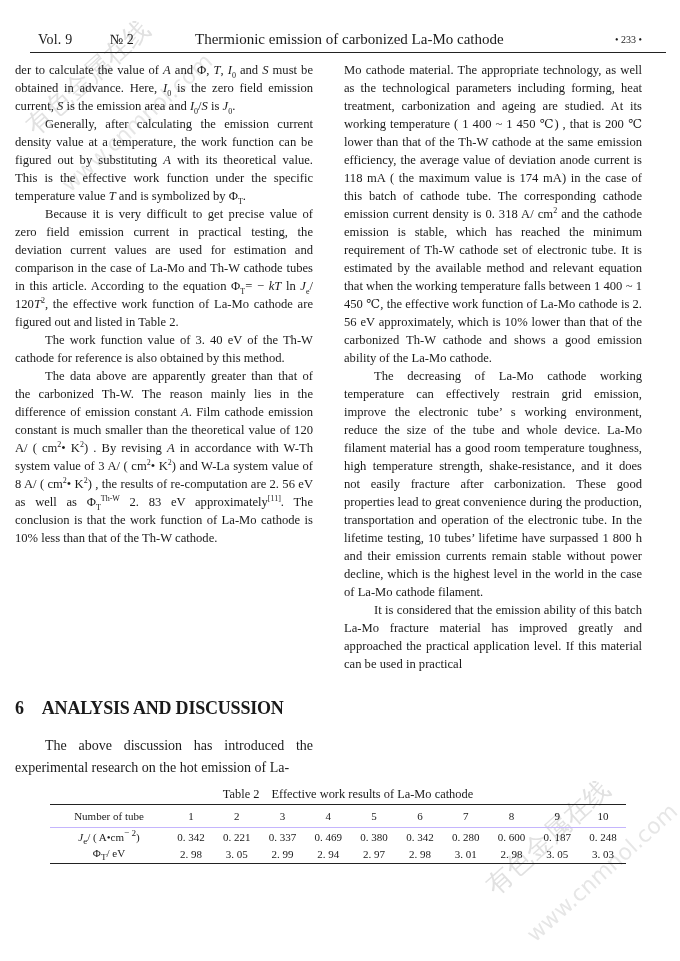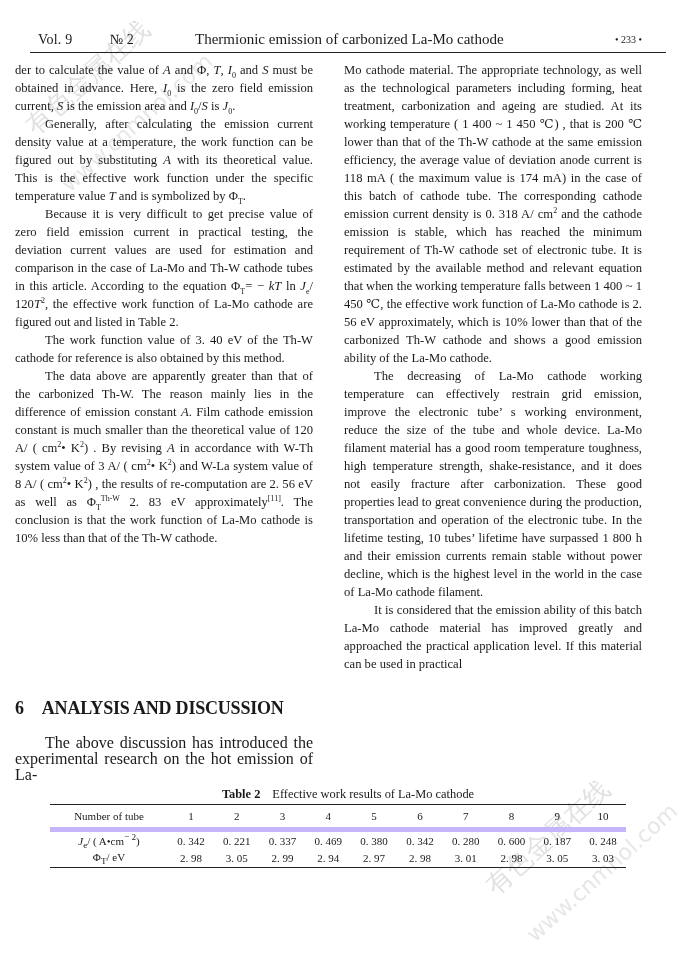--- a/index.html
+++ b/index.html
@@ -30,36 +30,36 @@
   .col sub, .col sup { font-size: 8px; line-height: 0; }
   .i { font-style: italic; }
 
   .section-head {
     position: absolute; left: 15px; top: 698px;
     font-weight: bold; font-size: 18px; letter-spacing: -0.2px;
   }
   .section-head .num { margin-right: 18px; }
   .after-section {
     position: absolute; left: 15px; top: 735px; width: 298px;
-    font-size: 16px; line-height: 16px; text-align: justify;
+    font-size: 14px; line-height: 22px; text-align: justify;
   }
   .after-section p { margin: 0; text-indent: 30px; }
 
   .table-wrap {
     position: absolute; left: 50px; top: 787px; width: 576px;
     font-size: 11px;
   }
   .table-caption {
     text-align: center; font-size: 12.4px; margin-bottom: 2px; padding-left: 20px;
   }
-  .table-caption .lbl { font-weight: bold; margin-right: 12px; }
+  .table-caption .lbl { font-weight: normal; margin-right: 12px; }
   table { border-collapse: collapse; width: 100%; }
   table.t2 { border-top: 1.3px solid #222; border-bottom: 1.3px solid #222; }
   table.t2 td { text-align: center; padding: 0; height: 17px; }
-  table.t2 tr.head td { height: 22px; border-bottom: 5px solid #c4b5fd; }
+  table.t2 tr.head td { height: 22px; border-bottom: 1px solid #c4b5fd; }
   table.t2 td.rowlabel { width: 118px; }
 
   .wm { position: absolute; color: #c9c9c9; pointer-events: none; font-family: "DejaVu Sans", sans-serif; }
   .wm1 { left: 10px; top: 60px; transform: rotate(-42deg); font-size: 26px; opacity: 0.55; }
   .wm2 { left: 40px; top: 110px; transform: rotate(-42deg); font-size: 22px; opacity: 0.45; }
   .wm3 { left: 470px; top: 820px; transform: rotate(-42deg); font-size: 26px; opacity: 0.55; }
   .wm4 { left: 505px; top: 860px; transform: rotate(-42deg); font-size: 22px; opacity: 0.45; }
 </style>
 </head>
 <body>
@@ -91,21 +91,21 @@
 <div class="section-head">
   <span class="num">6</span><span>ANALYSIS AND DISCUSSION</span>
 </div>
 <div class="after-section">
   <p>The above discussion has introduced the experimental research on the hot emission of La-</p>
 </div>
 
 <div class="col right">
   <p><span>Mo cathode material. The appropriate technology, as well as the technological parameters including forming, heat treatment, carbonization and ageing are studied. At its working temperature ( 1 400 ~ 1 450 ℃) , that is 200 ℃ lower than that of the Th-W cathode at the same emission efficiency, the average value of deviation anode current is 118 mA ( the maximum value is 174 mA) in the case of this batch of cathode tube. The corresponding cathode emission current density is 0. 318 A/ cm</span><sup>2</sup><span> and the cathode emission is stable, which has reached the minimum requirement of Th-W cathode set of electronic tube. It is estimated by the available method and relevant equation that when the working temperature falls between 1 400 ~ 1 450 ℃, the effective work function of La-Mo cathode is 2. 56 eV approximately, which is 10% lower than that of the carbonized Th-W cathode and shows a good emission ability of the La-Mo cathode.</span></p>
   <p class="indent">The decreasing of La-Mo cathode working temperature can effectively restrain grid emission, improve the electronic tube’ s working environment, reduce the size of the tube and whole device. La-Mo filament material has a good room temperature toughness, high temperature strength, shake-resistance, and it does not easily fracture after carbonization. These good properties lead to great convenience during the production, transportation and operation of the electronic tube. In the lifetime testing, 10 tubes’ lifetime have surpassed 1 800 h and their emission currents remain stable without power decline, which is the highest level in the world in the case of La-Mo cathode filament.</p>
-  <p class="indent">It is considered that the emission ability of this batch La-Mo cathode material has improved greatly and approached the practical application level. If this material can be used in practical</p>
+  <p class="indent">It is considered that the emission ability of this batch La-Mo fracture material has improved greatly and approached the practical application level. If this material can be used in practical</p>
 </div>
 
 <div class="table-wrap">
   <div class="table-caption">
     <span class="lbl">Table 2</span><span>Effective work results of La-Mo cathode</span>
   </div>
   <table class="t2">
     <tbody>
         <tr class="head">
       <td class="rowlabel">Number of tube</td>

